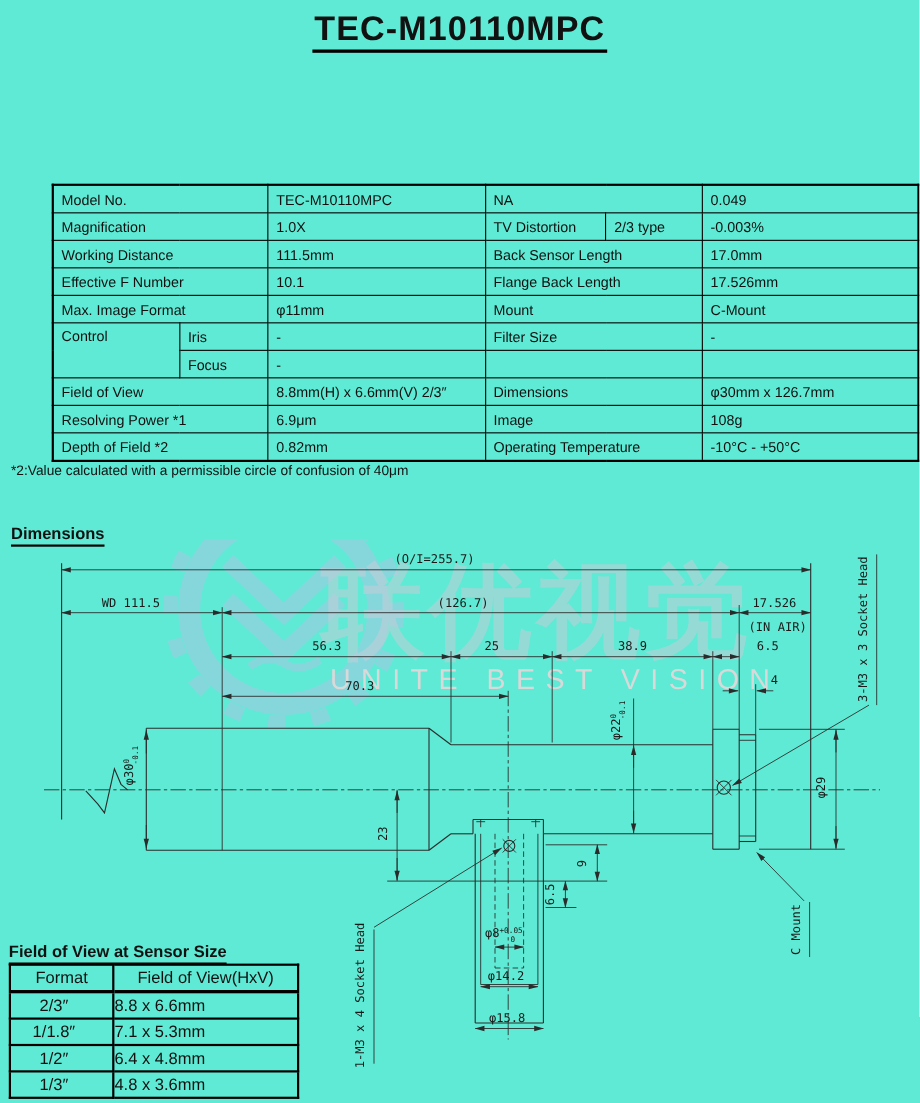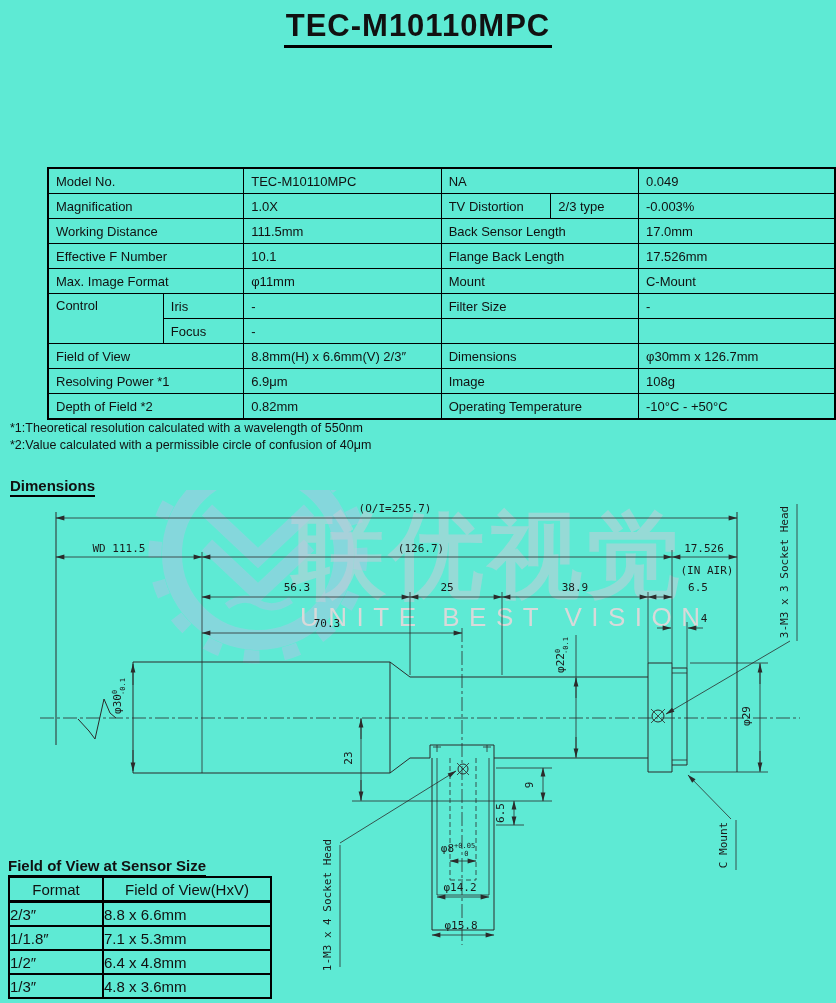--- a/index.html
+++ b/index.html
@@ -14,21 +14,21 @@
   table.spec,table.fov{border:2px solid #000;}
   table.spec td{border:1px solid #000;height:24px;padding:0 4px 0 7px;overflow:hidden;white-space:nowrap;}
   .footnotes{position:absolute;top:420px;left:10px;font-size:12.5px;line-height:17px;}
   .dims-heading,.fov-heading{position:absolute;font-size:15px;font-weight:bold;
         border-bottom:2px solid #000;padding-bottom:1px;}
   .dims-heading{top:477px;left:10px;}
   .fov-heading{top:857px;left:8px;}
   table.fov{position:absolute;top:876px;left:8px;border-collapse:collapse;table-layout:fixed;font-size:15px;}
   table.fov td{border:2px solid #000;height:22px;padding:0;margin-top:14px;}
   table.fov tr.hdr td{border-bottom:3px solid #000;text-align:center;}
-  td.fmt{text-align:left;padding-right:14px !important;}
+  td.fmt{text-align:center;padding-right:14px !important;}
   td.fval{text-align:left;}
   svg.drawing{position:absolute;top:490px;left:0;}
   .dt{font-family:"DejaVu Sans Mono","Liberation Mono",monospace;font-size:11px;fill:#1a1a1a;}
   .ln{stroke:#2b2b2b;stroke-width:1;fill:none;}
   .dl{stroke:#2b2b2b;stroke-width:0.8;fill:none;}
 </style>
 </head>
 <body>
 
 <div class="page">
@@ -107,21 +107,20 @@
     <tr>
       <td colspan="2">Depth of Field *2</td>
       <td>0.82mm</td>
       <td colspan="2">Operating Temperature</td>
       <td>-10°C - +50°C</td>
     </tr>
   </tbody>
     </table>
 
   <div class="footnotes">
-    <div>*1:Theoretical resolution calculated with a wavelength of 550nm</div>
     <div>*2:Value calculated with a permissible circle of confusion of 40μm</div>
   </div>
 
   <div class="dims-heading">Dimensions</div>
 
   <svg class="drawing" width="836" height="513" viewBox="0 0 836 513">
     <defs>
       <marker id="ar" markerWidth="12" markerHeight="8" refX="11" refY="4" orient="auto-start-reverse">
         <path d="M0.5,1 L11.5,4 L0.5,7 Z" fill="#2b2b2b"></path>
       </marker>

